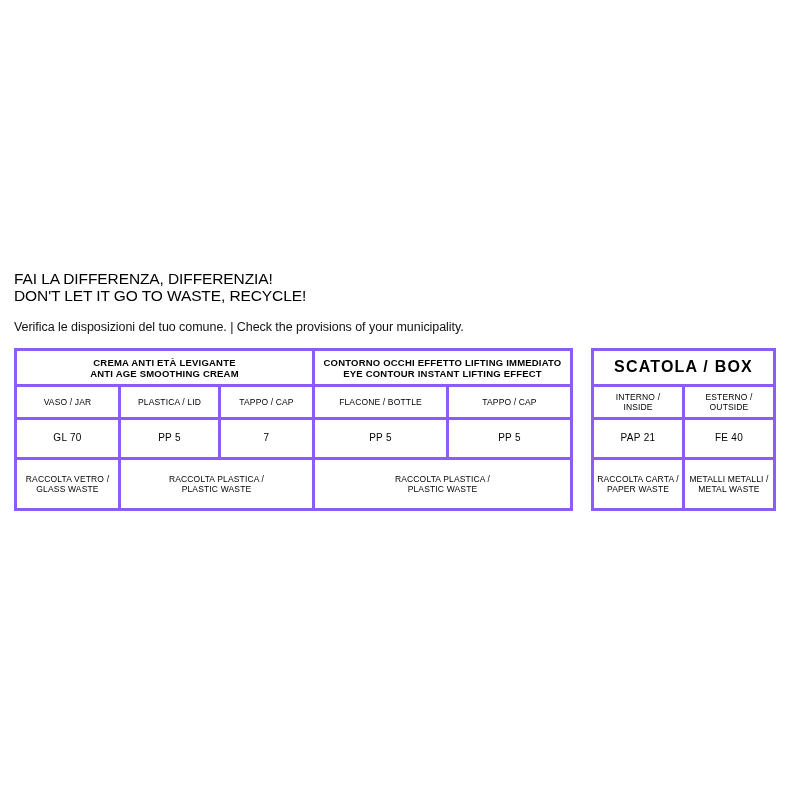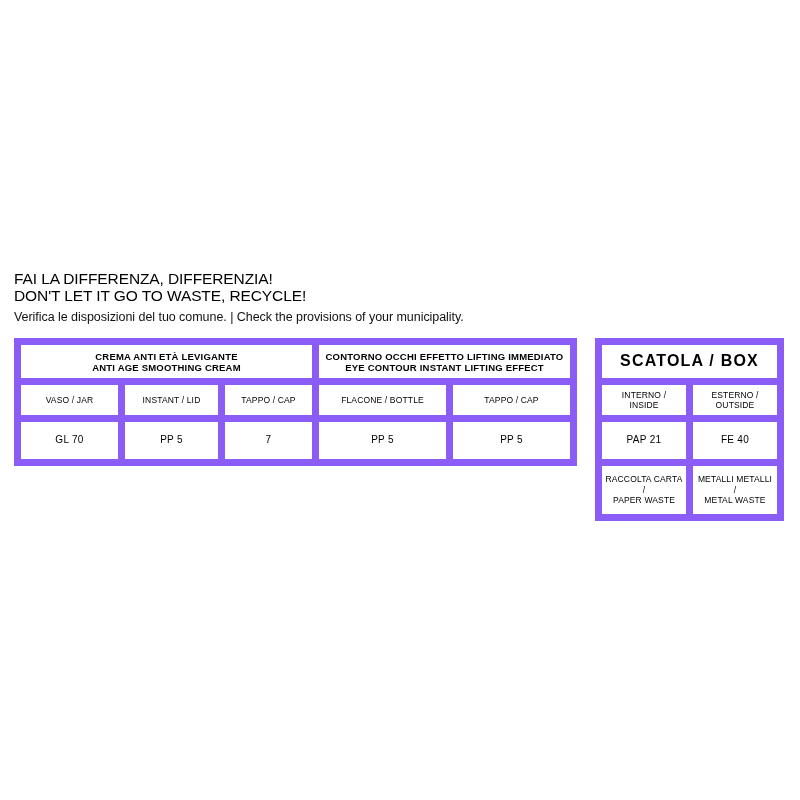--- a/index.html
+++ b/index.html
@@ -25,36 +25,36 @@
     font-weight: normal;
     font-size: 15.5px;
     line-height: 17px;
     letter-spacing: -0.1px;
     color: #000;
   }
   .headline .l2 { display: block; }
   .subline {
     font-size: 12.5px;
     line-height: 15px;
-    margin-top: 6px;
+    margin-top: 16px;
     color: #111;
     letter-spacing: -0.05px;
   }
   .tables {
     margin-top: 13px;
     display: flex;
     align-items: flex-start;
     gap: 18px;
   }
   table {
     border-collapse: collapse;
     table-layout: fixed;
   }
   table td {
-    border: 7px solid #8b5cf6;
+    border: 3px solid #8b5cf6;
     text-align: center;
     vertical-align: middle;
     padding: 0 3px;
     font-size: 8.5px;
     line-height: 10.5px;
     letter-spacing: 0.15px;
     color: #000;
   }
   .r-title td {
     height: 33px;
@@ -113,31 +113,45 @@
             <span>CREMA ANTI ETÀ LEVIGANTE</span>
             <span>ANTI AGE SMOOTHING CREAM</span>
           </td>
           <td colspan="2" class="two-line">
             <span>CONTORNO OCCHI EFFETTO LIFTING IMMEDIATO</span>
             <span>EYE CONTOUR INSTANT LIFTING EFFECT</span>
           </td>
         </tr>
         <tr class="r-part">
           <td>VASO / JAR</td>
-          <td>INSTANT / LID</td>
+          <td>PLASTICA / LID</td>
           <td>TAPPO / CAP</td>
           <td>FLACONE / BOTTLE</td>
           <td>TAPPO / CAP</td>
         </tr>
         <tr class="r-code">
           <td>GL 70</td>
           <td>PP 5</td>
           <td>7</td>
           <td>PP 5</td>
           <td>PP 5</td>
+        </tr>
+        <tr class="r-waste">
+          <td class="two-line">
+            <span>RACCOLTA VETRO /</span>
+            <span>GLASS WASTE</span>
+          </td>
+          <td colspan="2" class="two-line">
+            <span>RACCOLTA PLASTICA /</span>
+            <span>PLASTIC WASTE</span>
+          </td>
+          <td colspan="2" class="two-line">
+            <span>RACCOLTA PLASTICA /</span>
+            <span>PLASTIC WASTE</span>
+          </td>
         </tr>
       </tbody>
     </table>
 
     <table>
       <colgroup>
         <col style="width:91px">
         <col style="width:91px">
       </colgroup>
       <tbody>

